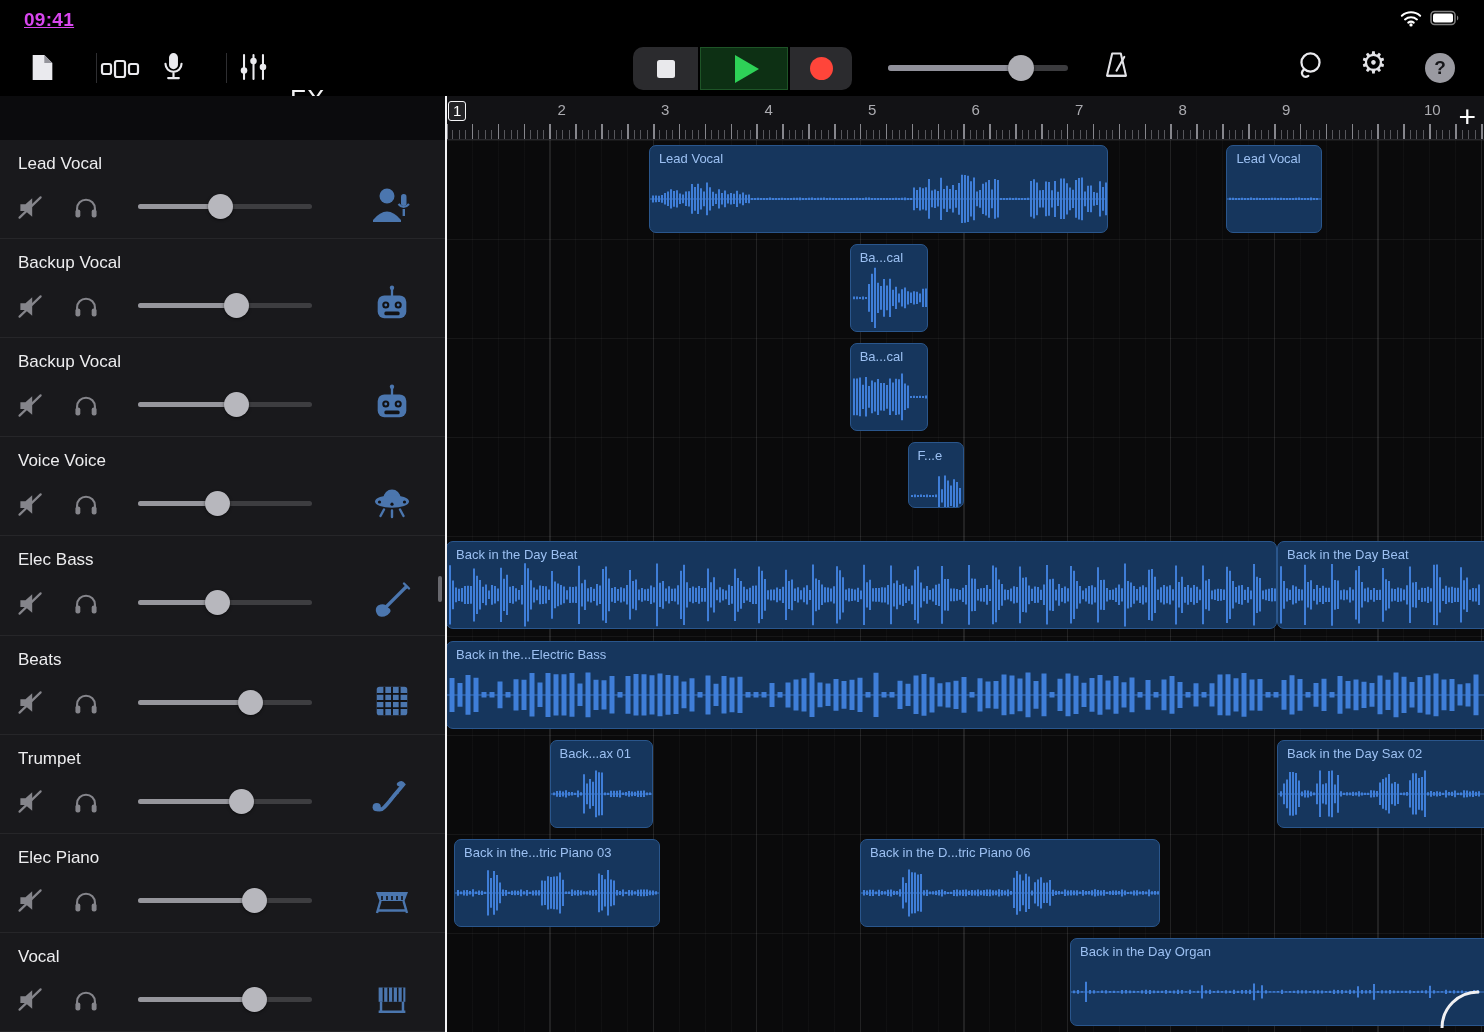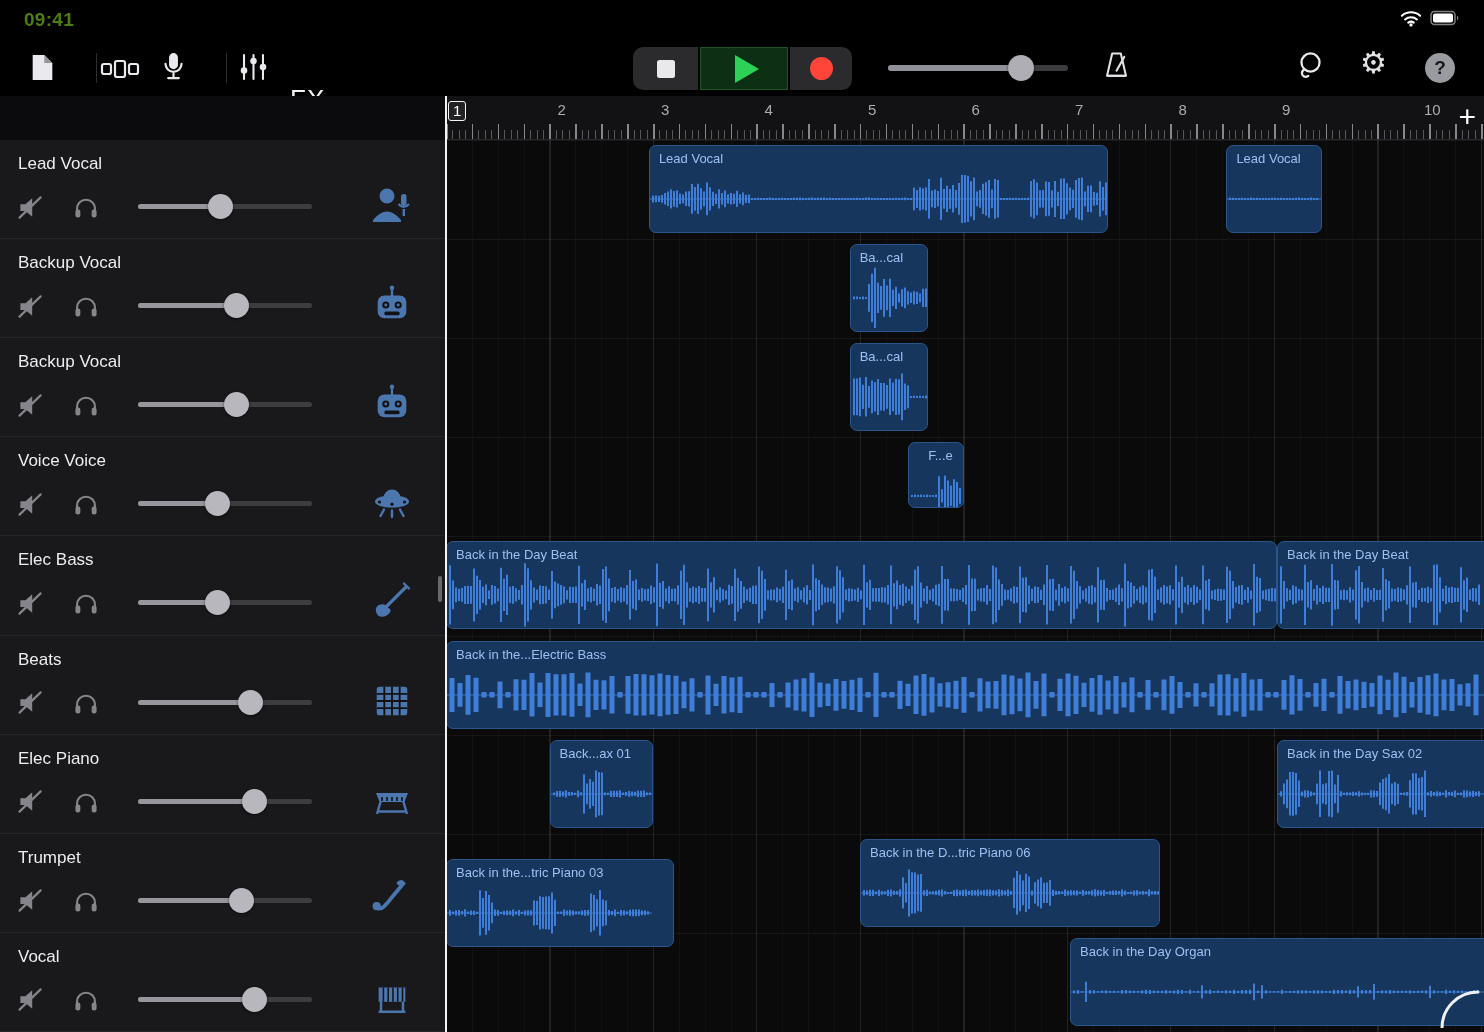--- a/index.html
+++ b/index.html
@@ -2,21 +2,21 @@
 <html><head>
 <meta charset="utf-8">
 <style>
   * { margin:0; padding:0; box-sizing:border-box; }
   html,body { background:#000; }
   body { font-family:"Liberation Sans", sans-serif; }
   #app { position:relative; width:1484px; height:1032px; background:#000; overflow:hidden; }
 
   
   #status-bar { position:absolute; left:0; top:0; width:100%; height:40px; display:flex; justify-content:space-between; align-items:center; padding:0 24px; }
-  #status-time { color:#4d7c0f; font-size:19px; font-weight:700; letter-spacing:.3px; }
+  #status-time { color:#d946ef; font-size:19px; font-weight:700; letter-spacing:.3px;text-decoration:underline; }
   #status-right { display:flex; align-items:center; gap:8px; }
 
   
   #toolbar { position:absolute; left:0; top:40px; width:100%; height:56px; background:#000; }
   .tb { position:absolute; background:none; border:none; cursor:pointer; display:flex; align-items:center; justify-content:center; }
   .tb-divider { position:absolute; width:1px; height:30px; top:13px; background:#2e2e31; }
   #fx-label { position:absolute; left:290px; top:12px; color:#f2f2f4; font-size:26px; letter-spacing:1px; font-weight:400;margin-top:32px; }
   #transport { position:absolute; left:633px; top:7px; display:flex; gap:2px; }
   #transport button { border:none; height:43px; cursor:pointer; display:flex; align-items:center; justify-content:center; background:#2b2b2e; }
   .t-stop { width:65px; border-radius:10px 0 0 10px; }
@@ -361,20 +361,49 @@
               <div class="vol-thumb" style="left:99.8px"></div>
             </div>
             <span class="inst">
               <svg viewBox="0 0 44 44" width="42" height="42">
                 <rect x="6" y="7" width="32" height="30" rx="3" fill="#4b76ae"></rect>
                 <path d="M6 14.5 H38 M6 22 H38 M6 29.5 H38 M14 7 V37 M22 7 V37 M30 7 V37" stroke="#121215" stroke-width="2"></path>
               </svg>
             </span>
           </div>
           <div class="track-row">
+            <div class="track-name">Trumpet</div>
+            <span class="ctl mute">
+              <svg viewBox="0 0 32 32" width="27" height="27">
+                <path d="M4 12 h6 l8 -7 v22 l-8 -7 H4 Z" fill="#85858b"></path>
+                <path d="M3 28 L28 4" stroke="#85858b" stroke-width="2.6" stroke-linecap="round"></path>
+              </svg>
+            </span>
+            <span class="ctl solo">
+              <svg viewBox="0 0 32 32" width="26" height="26">
+                <path d="M5 23 v-5 a11 11 0 0 1 22 0 v5" fill="none" stroke="#85858b" stroke-width="2.6"></path>
+                <rect x="3" y="19" width="6" height="10" rx="2.6" fill="#85858b"></rect>
+                <rect x="23" y="19" width="6" height="10" rx="2.6" fill="#85858b"></rect>
+              </svg>
+            </span>
+            <div class="vslider">
+              <div class="vol-track">
+                <div class="vol-fill" style="width:61%"></div>
+              </div>
+              <div class="vol-thumb" style="left:90.9px"></div>
+            </div>
+            <span class="inst">
+              <svg viewBox="0 0 44 44" width="42" height="42">
+                <path d="M29 5.5 q3 -2.8 5 0.2 l-9.5 11.3 q-6 8 -10 12 q-4.5 5 -9.5 1.8" fill="none" stroke="#4b76ae" stroke-width="4" stroke-linecap="round"></path>
+                <circle cx="6" cy="29.5" r="4.3" fill="#4b76ae"></circle>
+                <path d="M19.5 20.5 l2.2 2.2 M23 16.8 l2.2 2.2 M26.4 13.2 l2.2 2.2" stroke="#4b76ae" stroke-width="2"></path>
+              </svg>
+            </span>
+          </div>
+          <div class="track-row">
             <div class="track-name">Elec Piano</div>
             <span class="ctl mute">
               <svg viewBox="0 0 32 32" width="27" height="27">
                 <path d="M4 12 h6 l8 -7 v22 l-8 -7 H4 Z" fill="#85858b"></path>
                 <path d="M3 28 L28 4" stroke="#85858b" stroke-width="2.6" stroke-linecap="round"></path>
               </svg>
             </span>
             <span class="ctl solo">
               <svg viewBox="0 0 32 32" width="26" height="26">
                 <path d="M5 23 v-5 a11 11 0 0 1 22 0 v5" fill="none" stroke="#85858b" stroke-width="2.6"></path>
@@ -386,49 +415,20 @@
               <div class="vol-track">
                 <div class="vol-fill" style="width:70%"></div>
               </div>
               <div class="vol-thumb" style="left:104.3px"></div>
             </div>
             <span class="inst">
               <svg viewBox="0 0 44 44" width="44" height="44">
                 <path d="M6 15 h32 l-3.5 9 H9.5 Z" fill="#4b76ae"></path>
                 <path d="M12 19 v4 M17 19 v4 M22 19 v4 M27 19 v4 M32 19 v4" stroke="#121215" stroke-width="1.6"></path>
                 <path d="M10.5 24 l-3.5 12 M33.5 24 l3.5 12 M8.5 33.5 h27" stroke="#4b76ae" stroke-width="2.4"></path>
-              </svg>
-            </span>
-          </div>
-          <div class="track-row">
-            <div class="track-name">Trumpet</div>
-            <span class="ctl mute">
-              <svg viewBox="0 0 32 32" width="27" height="27">
-                <path d="M4 12 h6 l8 -7 v22 l-8 -7 H4 Z" fill="#85858b"></path>
-                <path d="M3 28 L28 4" stroke="#85858b" stroke-width="2.6" stroke-linecap="round"></path>
-              </svg>
-            </span>
-            <span class="ctl solo">
-              <svg viewBox="0 0 32 32" width="26" height="26">
-                <path d="M5 23 v-5 a11 11 0 0 1 22 0 v5" fill="none" stroke="#85858b" stroke-width="2.6"></path>
-                <rect x="3" y="19" width="6" height="10" rx="2.6" fill="#85858b"></rect>
-                <rect x="23" y="19" width="6" height="10" rx="2.6" fill="#85858b"></rect>
-              </svg>
-            </span>
-            <div class="vslider">
-              <div class="vol-track">
-                <div class="vol-fill" style="width:61%"></div>
-              </div>
-              <div class="vol-thumb" style="left:90.9px"></div>
-            </div>
-            <span class="inst">
-              <svg viewBox="0 0 44 44" width="42" height="42">
-                <path d="M29 5.5 q3 -2.8 5 0.2 l-9.5 11.3 q-6 8 -10 12 q-4.5 5 -9.5 1.8" fill="none" stroke="#4b76ae" stroke-width="4" stroke-linecap="round"></path>
-                <circle cx="6" cy="29.5" r="4.3" fill="#4b76ae"></circle>
-                <path d="M19.5 20.5 l2.2 2.2 M23 16.8 l2.2 2.2 M26.4 13.2 l2.2 2.2" stroke="#4b76ae" stroke-width="2"></path>
               </svg>
             </span>
           </div>
           <div class="track-row">
             <div class="track-name">Vocal</div>
             <span class="ctl mute">
               <svg viewBox="0 0 32 32" width="27" height="27">
                 <path d="M4 12 h6 l8 -7 v22 l-8 -7 H4 Z" fill="#85858b"></path>
                 <path d="M3 28 L28 4" stroke="#85858b" stroke-width="2.6" stroke-linecap="round"></path>
               </svg>
@@ -490,21 +490,21 @@
             <svg class="wave" width="78" height="88">
               <path d="M3 51.5 V54.3 M6 51.6 V54.2 M9 51.9 V53.9 M12 51.4 V54.4 M15 51.9 V53.9 M18 38.9 V66.8 M21 28.7 V77.0 M24 22.7 V83.1 M27 37.7 V68.1 M30 41.0 V64.7 M33 33.9 V71.8 M36 40.4 V65.3 M39 33.7 V72.0 M42 44.7 V61.0 M45 41.8 V63.9 M48 48.4 V57.4 M51 44.3 V61.4 M54 42.5 V63.3 M57 46.2 V59.6 M60 47.6 V58.1 M63 46.2 V59.5 M66 46.8 V58.9 M69 48.5 V57.2 M72 43.8 V61.9 M75 43.6 V62.1 " stroke="#3f7ed8" stroke-width="2" fill="none"></path>
             </svg>
           </div>
           <div class="region" style="left: 403.7px; top: 203.2px; width: 78.7px; height: 88.1px;">
             <div class="region-label">Ba...cal</div>
             <svg class="wave" width="78" height="88">
               <path d="M3 34.6 V71.2 M6 34.6 V71.2 M9 33.4 V72.3 M12 40.7 V65.0 M15 33.1 V72.6 M18 41.9 V63.8 M21 36.6 V69.2 M24 38.3 V67.4 M27 34.9 V70.9 M30 39.1 V66.6 M33 39.0 V66.7 M36 41.0 V64.7 M39 34.6 V71.1 M42 38.6 V67.2 M45 34.8 V71.0 M48 35.2 V70.5 M51 29.5 V76.2 M54 39.6 V66.1 M57 41.5 V64.3 M60 51.9 V53.9 M63 51.7 V54.0 M66 51.9 V53.9 M69 51.8 V53.9 M72 51.9 V53.9 M75 51.4 V54.4 " stroke="#3f7ed8" stroke-width="2" fill="none"></path>
             </svg>
           </div>
-          <div class="region" style="left: 461.6px; top: 302.3px; width: 56.9px; height: 66px; text-align: center;">
+          <div class="region" style="left: 461.6px; top: 302.3px; width: 56.9px; height: 66px;">
             <div class="region-label">F...e</div>
             <svg class="wave" width="56" height="88">
               <path d="M3 51.9 V53.9 M6 51.4 V54.3 M9 51.9 V53.9 M12 51.6 V54.1 M15 51.9 V53.9 M18 51.4 V54.3 M21 51.9 V53.9 M24 51.9 V53.9 M27 51.4 V54.3 M30 33.2 V72.6 M33 46.3 V59.4 M36 32.5 V73.2 M39 37.4 V68.3 M42 42.6 V63.1 M45 36.2 V69.5 M48 39.0 V66.8 M51 45.1 V60.7 " stroke="#3f7ed8" stroke-width="2" fill="none"></path>
             </svg>
           </div>
           <div class="region" style="left: 0px; top: 401.4px; width: 831.1px; height: 88.1px;">
             <div class="region-label">Back in the Day Beat</div>
             <svg class="wave" width="831" height="88">
               <path d="M3 23.2 V82.5 M6 38.5 V67.3 M9 45.5 V60.2 M12 46.8 V59.0 M15 46.0 V59.7 M18 43.9 V61.9 M21 43.7 V62.0 M24 44.0 V61.7 M27 26.4 V79.4 M30 33.8 V71.9 M33 38.1 V67.6 M36 44.7 V61.0 M39 42.4 V63.3 M42 48.6 V57.1 M45 42.9 V62.8 M48 44.1 V61.6 M51 46.5 V59.3 M54 25.7 V80.0 M57 36.8 V68.9 M60 32.8 V72.9 M63 44.7 V61.0 M66 44.0 V61.8 M69 46.2 V59.5 M72 48.0 V57.7 M75 43.1 V62.6 M78 21.3 V84.4 M81 26.3 V79.5 M84 38.3 V67.4 M87 45.4 V60.4 M90 47.5 V58.2 M93 43.5 V62.2 M96 43.9 V61.9 M99 44.3 V61.4 M102 47.6 V58.1 M105 29.0 V76.7 M108 39.5 V66.2 M111 41.5 V64.2 M114 43.0 V62.7 M117 44.4 V61.3 M120 48.3 V57.5 M123 44.7 V61.0 M126 44.9 V60.8 M129 44.6 V61.1 M132 23.8 V81.9 M135 41.2 V64.5 M138 37.7 V68.0 M141 46.3 V59.4 M144 45.1 V60.6 M147 46.7 V59.0 M150 42.1 V63.6 M153 43.6 V62.1 M156 27.1 V78.6 M159 24.6 V81.1 M162 36.4 V69.3 M165 46.0 V59.7 M168 44.9 V60.9 M171 46.9 V58.8 M174 45.3 V60.4 M177 46.2 V59.6 M180 43.1 V62.6 M183 28.1 V77.6 M186 38.9 V66.8 M189 37.4 V68.3 M192 47.5 V58.2 M195 45.9 V59.8 M198 47.2 V58.5 M201 46.8 V58.9 M204 43.6 V62.1 M207 45.3 V60.4 M210 21.6 V84.2 M213 40.7 V65.0 M216 39.0 V66.7 M219 46.6 V59.2 M222 44.2 V61.5 M225 46.7 V59.0 M228 46.4 V59.4 M231 43.2 V62.5 M234 28.8 V76.9 M237 22.8 V82.9 M240 40.2 V65.5 M243 45.9 V59.8 M246 44.4 V61.3 M249 45.7 V60.0 M252 44.0 V61.8 M255 46.1 V59.7 M258 46.0 V59.8 M261 26.5 V79.2 M264 40.2 V65.6 M267 35.3 V70.4 M270 47.5 V58.3 M273 45.3 V60.5 M276 47.2 V58.5 M279 48.5 V57.2 M282 42.8 V62.9 M285 43.9 V61.8 M288 26.8 V79.0 M291 36.0 V69.7 M294 38.9 V66.8 M297 44.7 V61.0 M300 47.3 V58.4 M303 45.8 V60.0 M306 43.7 V62.0 M309 43.6 V62.1 M312 24.6 V81.2 M315 28.8 V76.9 M318 37.1 V68.7 M321 48.3 V57.5 M324 47.4 V58.4 M327 47.4 V58.3 M330 45.5 V60.2 M333 47.1 V58.6 M336 44.7 V61.1 M339 27.8 V78.0 M342 38.9 V66.9 M345 37.5 V68.3 M348 46.6 V59.1 M351 45.2 V60.5 M354 48.2 V57.5 M357 45.4 V60.3 M360 43.2 V62.5 M363 47.9 V57.9 M366 22.5 V83.2 M369 36.5 V69.2 M372 37.9 V67.8 M375 42.6 V63.1 M378 45.3 V60.5 M381 45.4 V60.3 M384 46.4 V59.4 M387 44.3 V61.4 M390 24.3 V81.4 M393 28.2 V77.5 M396 35.3 V70.4 M399 47.6 V58.2 M402 46.3 V59.5 M405 46.7 V59.1 M408 47.4 V58.4 M411 45.7 V60.1 M414 48.4 V57.3 M417 22.7 V83.0 M420 40.2 V65.5 M423 37.8 V67.9 M426 46.3 V59.5 M429 45.9 V59.8 M432 46.0 V59.7 M435 45.3 V60.4 M438 45.4 V60.4 M441 43.1 V62.6 M444 23.5 V82.2 M447 41.3 V64.4 M450 38.5 V67.2 M453 42.9 V62.8 M456 41.7 V64.0 M459 44.6 V61.1 M462 47.0 V58.7 M465 43.4 V62.3 M468 27.8 V77.9 M471 24.2 V81.6 M474 40.4 V65.4 M477 46.4 V59.3 M480 44.0 V61.8 M483 47.9 V57.8 M486 46.4 V59.4 M489 42.7 V63.1 M492 41.8 V63.9 M495 24.0 V81.7 M498 37.1 V68.6 M501 37.0 V68.7 M504 46.5 V59.2 M507 46.4 V59.3 M510 46.9 V58.8 M513 48.0 V57.7 M516 45.7 V60.1 M519 43.1 V62.6 M522 23.0 V82.7 M525 36.6 V69.2 M528 36.8 V68.9 M531 47.1 V58.6 M534 46.2 V59.5 M537 45.9 V59.8 M540 43.0 V62.7 M543 46.9 V58.9 M546 23.5 V82.2 M549 25.6 V80.2 M552 37.6 V68.1 M555 41.9 V63.8 M558 47.5 V58.2 M561 48.1 V57.6 M564 46.4 V59.3 M567 44.2 V61.5 M570 45.0 V60.7 M573 24.5 V81.2 M576 35.7 V70.0 M579 35.3 V70.4 M582 43.5 V62.2 M585 46.8 V58.9 M588 44.6 V61.1 M591 44.9 V60.8 M594 47.8 V57.9 M597 42.6 V63.1 M600 23.1 V82.6 M603 37.3 V68.4 M606 36.8 V69.0 M609 47.4 V58.4 M612 41.9 V63.8 M615 46.0 V59.7 M618 44.5 V61.3 M621 46.3 V59.4 M624 24.1 V81.6 M627 28.7 V77.0 M630 39.0 V66.7 M633 44.1 V61.6 M636 48.4 V57.3 M639 46.3 V59.4 M642 44.0 V61.8 M645 43.2 V62.5 M648 45.3 V60.4 M651 25.3 V80.4 M654 38.0 V67.7 M657 37.7 V68.0 M660 46.1 V59.6 M663 48.0 V57.8 M666 47.6 V58.1 M669 45.8 V59.9 M672 42.6 V63.1 M675 46.3 V59.5 M678 21.4 V84.4 M681 39.1 V66.6 M684 40.6 V65.2 M687 44.0 V61.7 M690 47.1 V58.6 M693 44.7 V61.0 M696 43.2 V62.5 M699 45.3 V60.4 M702 27.8 V77.9 M705 26.9 V78.8 M708 34.8 V70.9 M711 47.6 V58.1 M714 45.2 V60.5 M717 43.1 V62.6 M720 44.4 V61.3 M723 43.3 V62.4 M726 47.3 V58.5 M729 23.4 V82.4 M732 40.1 V65.6 M735 34.8 V70.9 M738 44.9 V60.8 M741 43.0 V62.7 M744 45.8 V59.9 M747 43.1 V62.7 M750 44.7 V61.1 M753 47.5 V58.3 M756 23.6 V82.2 M759 38.4 V67.3 M762 37.1 V68.7 M765 48.5 V57.3 M768 47.6 V58.1 M771 46.8 V58.9 M774 46.9 V58.8 M777 47.6 V58.1 M780 24.7 V81.1 M783 28.7 V77.0 M786 39.1 V66.6 M789 45.1 V60.6 M792 43.6 V62.1 M795 43.0 V62.7 M798 47.8 V58.0 M801 44.9 V60.8 M804 48.5 V57.2 M807 22.1 V83.6 M810 34.7 V71.1 M813 36.1 V69.6 M816 48.5 V57.2 M819 47.6 V58.2 M822 46.8 V58.9 M825 46.1 V59.6 M828 46.4 V59.3 " stroke="#3f7ed8" stroke-width="2" fill="none"></path>
             </svg>
@@ -529,21 +529,21 @@
               <path d="M3 51.5 V54.2 M6 50.0 V55.8 M9 49.7 V56.0 M12 50.4 V55.4 M15 49.3 V56.5 M18 50.9 V54.8 M21 51.1 V54.6 M24 51.7 V54.1 M27 49.6 V56.2 M30 51.2 V54.5 M33 33.3 V72.4 M36 42.4 V63.3 M39 37.9 V67.8 M42 40.8 V64.9 M45 29.6 V76.2 M48 31.2 V74.5 M51 31.4 V74.3 M54 51.6 V54.2 M57 51.7 V54.0 M60 49.7 V56.1 M63 49.8 V55.9 M66 49.7 V56.0 M69 49.3 V56.4 M72 51.6 V54.1 M75 51.0 V54.7 M78 50.0 V55.7 M81 50.5 V55.2 M84 50.7 V55.0 M87 49.7 V56.0 M90 49.8 V56.0 M93 49.6 V56.1 M96 51.5 V54.2 M99 51.6 V54.1 " stroke="#3f7ed8" stroke-width="2" fill="none"></path>
             </svg>
           </div>
           <div class="region" style="left: 831.1px; top: 599.7px; width: 217.4px; height: 88.1px;">
             <div class="region-label">Back in the Day Sax 02</div>
             <svg class="wave" width="206" height="88">
               <path d="M0 52.9 H206" stroke="#3f7ed8" stroke-width="1.5" opacity="0.6" fill="none"></path>
               <path d="M3 50.2 V55.5 M6 42.4 V63.3 M9 38.4 V67.3 M12 31.1 V74.6 M15 31.0 V74.8 M18 32.0 V73.8 M21 39.6 V66.1 M24 50.4 V55.3 M27 49.3 V56.4 M30 49.4 V56.4 M33 50.6 V55.2 M36 51.5 V54.2 M39 42.5 V63.2 M42 29.6 V76.1 M45 43.3 V62.4 M48 42.2 V63.6 M51 30.1 V75.6 M54 29.5 V76.3 M57 43.4 V62.3 M60 33.9 V71.8 M63 50.2 V55.6 M66 51.7 V54.0 M69 51.2 V54.5 M72 51.4 V54.3 M75 50.8 V54.9 M78 51.3 V54.5 M81 50.2 V55.5 M84 51.4 V54.4 M87 51.7 V54.0 M90 51.7 V54.0 M93 49.3 V56.4 M96 49.6 V56.2 M99 50.0 V55.8 M102 41.6 V64.1 M105 38.0 V67.7 M108 36.5 V69.2 M111 33.1 V72.6 M114 42.5 V63.2 M117 41.0 V64.7 M120 42.8 V62.9 M123 51.8 V53.9 M126 51.5 V54.3 M129 50.9 V54.8 M132 39.3 V66.4 M135 32.3 V73.4 M138 32.3 V73.4 M141 37.0 V68.7 M144 36.1 V69.6 M147 29.6 V76.1 M150 51.3 V54.4 M153 50.0 V55.7 M156 51.0 V54.8 M159 50.2 V55.6 M162 50.8 V55.0 M165 51.7 V54.1 M168 49.2 V56.5 M171 51.1 V54.6 M174 50.7 V55.0 M177 49.5 V56.2 M180 51.8 V53.9 M183 51.4 V54.3 M186 49.3 V56.4 M189 49.5 V56.3 M192 50.4 V55.4 M195 49.7 V56.1 M198 50.7 V55.0 M201 50.2 V55.5 " stroke="#3f7ed8" stroke-width="2" fill="none"></path>
             </svg>
           </div>
-          <div class="region" style="left: 0px; top: 698.8px; width: 228px; height: 88.1px; margin-top: 20px;">
+          <div class="region" style="left: 8px; top: 698.8px; width: 206px; height: 88.1px;">
             <div class="region-label">Back in the...tric Piano 03</div>
             <svg class="wave" width="205" height="88">
               <path d="M0 52.9 H205" stroke="#3f7ed8" stroke-width="1.5" opacity="0.6" fill="none"></path>
               <path d="M3 49.9 V55.8 M6 51.5 V54.3 M9 50.2 V55.5 M12 49.9 V55.8 M15 51.1 V54.6 M18 49.3 V56.5 M21 51.6 V54.1 M24 50.6 V55.1 M27 50.7 V55.1 M30 51.7 V54.0 M33 30.3 V75.5 M36 38.0 V67.7 M39 31.0 V74.7 M42 35.1 V70.6 M45 42.5 V63.2 M48 49.6 V56.1 M51 49.9 V55.8 M54 51.7 V54.1 M57 50.7 V55.1 M60 50.6 V55.2 M63 50.7 V55.1 M66 49.5 V56.2 M69 51.3 V54.4 M72 49.9 V55.8 M75 51.7 V54.1 M78 50.4 V55.4 M81 50.2 V55.6 M84 50.3 V55.4 M87 40.4 V65.4 M90 40.7 V65.0 M93 36.3 V69.4 M96 37.1 V68.7 M99 36.5 V69.3 M102 36.2 V69.5 M105 32.4 V73.4 M108 39.8 V65.9 M111 51.6 V54.1 M114 51.6 V54.1 M117 49.6 V56.1 M120 50.6 V55.2 M123 50.0 V55.7 M126 50.5 V55.2 M129 51.3 V54.4 M132 51.2 V54.6 M135 50.6 V55.2 M138 50.0 V55.7 M141 50.1 V55.6 M144 33.6 V72.2 M147 35.1 V70.6 M150 39.3 V66.4 M153 30.1 V75.6 M156 39.5 V66.2 M159 40.6 V65.2 M162 50.1 V55.6 M165 50.9 V54.9 M168 49.4 V56.3 M171 51.8 V54.0 M174 49.9 V55.8 M177 50.2 V55.5 M180 51.3 V54.4 M183 49.8 V55.9 M186 49.5 V56.2 M189 49.5 V56.2 M192 49.6 V56.1 M195 50.5 V55.2 M198 50.4 V55.3 M201 51.2 V54.6 " stroke="#3f7ed8" stroke-width="2" fill="none"></path>
             </svg>
           </div>
           <div class="region" style="left: 414px; top: 698.8px; width: 300.1px; height: 88.1px;">
             <div class="region-label">Back in the D...tric Piano 06</div>
             <svg class="wave" width="300" height="88">
               <path d="M0 52.9 H300" stroke="#3f7ed8" stroke-width="1.5" opacity="0.6" fill="none"></path>

